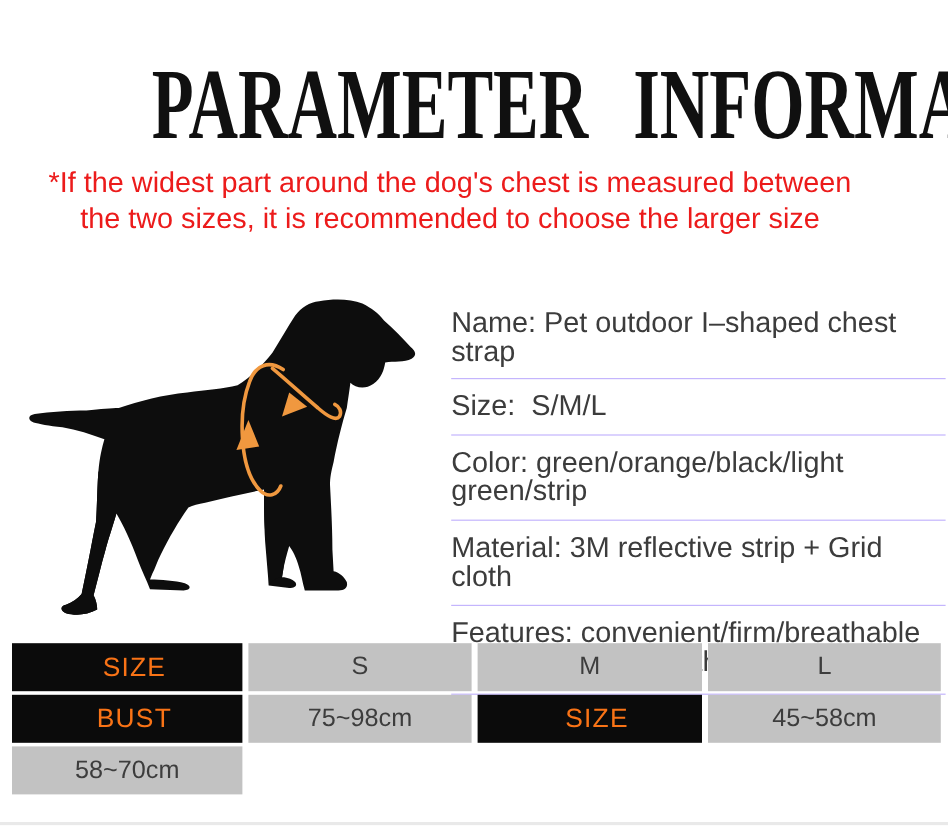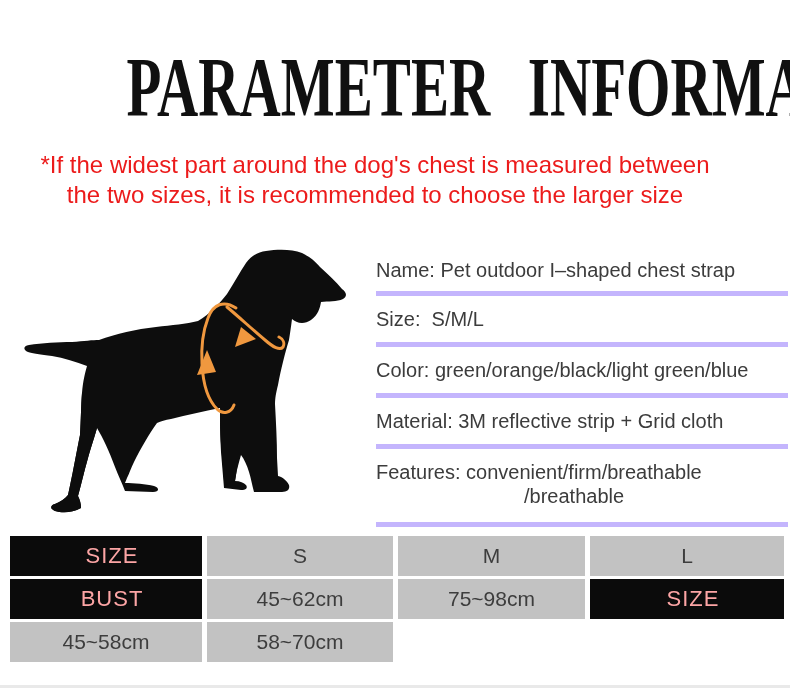--- a/index.html
+++ b/index.html
@@ -10,39 +10,39 @@
   
   .title{
     position:absolute;top:46px;left:0;width:790px;text-align:center;
     font-family:"Liberation Serif","DejaVu Serif",serif;
     font-weight:700;font-size:84px;line-height:1;color:#101010;
     transform:scaleX(0.68);transform-origin:50% 50%;
     word-spacing:34px;letter-spacing:0px;white-space:nowrap;
   }
   
   .note{
-    position:absolute;top:150px;left:0;width:750px;text-align:center;
+    position:absolute;top:138px;left:0;width:750px;text-align:center;
     color:#ec1b1b;font-size:24px;line-height:30px;font-weight:400;
   }
   
   .dog{position:absolute;left:20px;top:245px;width:330px;height:275px;}
   
   .details{position:absolute;left:376px;top:250px;width:412px;color:#3c3c3c;}
-  .drow{font-size:20px;line-height:24px;border-bottom:5px solid #c4b5fd;padding:11px 0 11px;}
+  .drow{font-size:24px;line-height:24px;border-bottom:1px solid #c4b5fd;padding:11px 0 11px;}
   .drow.first{padding-top:8px;padding-bottom:9px;}
   .drow.features{padding-bottom:14px;}
   .feat2{padding-left:148px;}
   
   .tbl{
     position:absolute;left:10px;top:536px;width:774px;
     display:grid;grid-template-columns:192px 186px 187px 1fr;
     column-gap:5px;row-gap:3px;
   }
   .hcell,.cell{height:40px;line-height:40px;text-align:center;}
-  .hcell{background:#0b0b0b;color:#fca5a5;font-size:22px;letter-spacing:1px;padding-left:12px;}
+  .hcell{background:#0b0b0b;color:#f97316;font-size:22px;letter-spacing:1px;padding-left:12px;}
   .cell{background:#c2c2c2;color:#3d3d3d;font-size:21px;}
   
   .bottom-line{position:absolute;left:0;bottom:0;width:790px;height:3px;background:#e9e9e9;}
 </style>
 </head>
 <body>
 
 <div id="stage">
 
   <div class="title">PARAMETER INFORMATION</div>
@@ -115,36 +115,35 @@
     <path fill="none" stroke="#f0983f" stroke-width="3" stroke-linecap="round" d="M 216 63 C 204 55 193 59 188 73 C 183 86 181 102 182 119 C 183 138 188 155 197 164 C 203 170 211 168 214 160"></path>
     <polygon fill="#f0983f" points="187,105 177,130 196,127"></polygon>
 
     <path fill="none" stroke="#f0983f" stroke-width="3" stroke-linecap="round" d="M 207 62 C 219 72 233 85 245 95 C 253 102 260 106 263 102 C 265 98 263 94 259 92"></path>
     <polygon fill="#f0983f" points="221,82 215,102 236,94"></polygon>
   </svg>
 
   <div class="details">
     <div class="drow first">Name: Pet outdoor I–shaped chest strap</div>
     <div class="drow">Size: &nbsp;S/M/L</div>
-    <div class="drow">Color: green/orange/black/light green/blue</div>
+    <div class="drow">Color: green/orange/black/light green/strip</div>
     <div class="drow">Material: 3M reflective strip + Grid cloth</div>
     <div class="drow features">
       <div>Features: convenient/firm/breathable</div>
       <div class="feat2">/breathable</div>
     </div>
   </div>
 
   <div class="tbl">
     <div class="hcell">SIZE</div>
     <div class="cell">S</div>
     <div class="cell">M</div>
     <div class="cell">L</div>
 
     <div class="hcell">BUST</div>
-    <div class="cell">45~62cm</div>
     <div class="cell">75~98cm</div>
 
     <div class="hcell">SIZE</div>
     <div class="cell">45~58cm</div>
     <div class="cell">58~70cm</div>
   </div>
 
   <div class="bottom-line"></div>
 
 </div>

